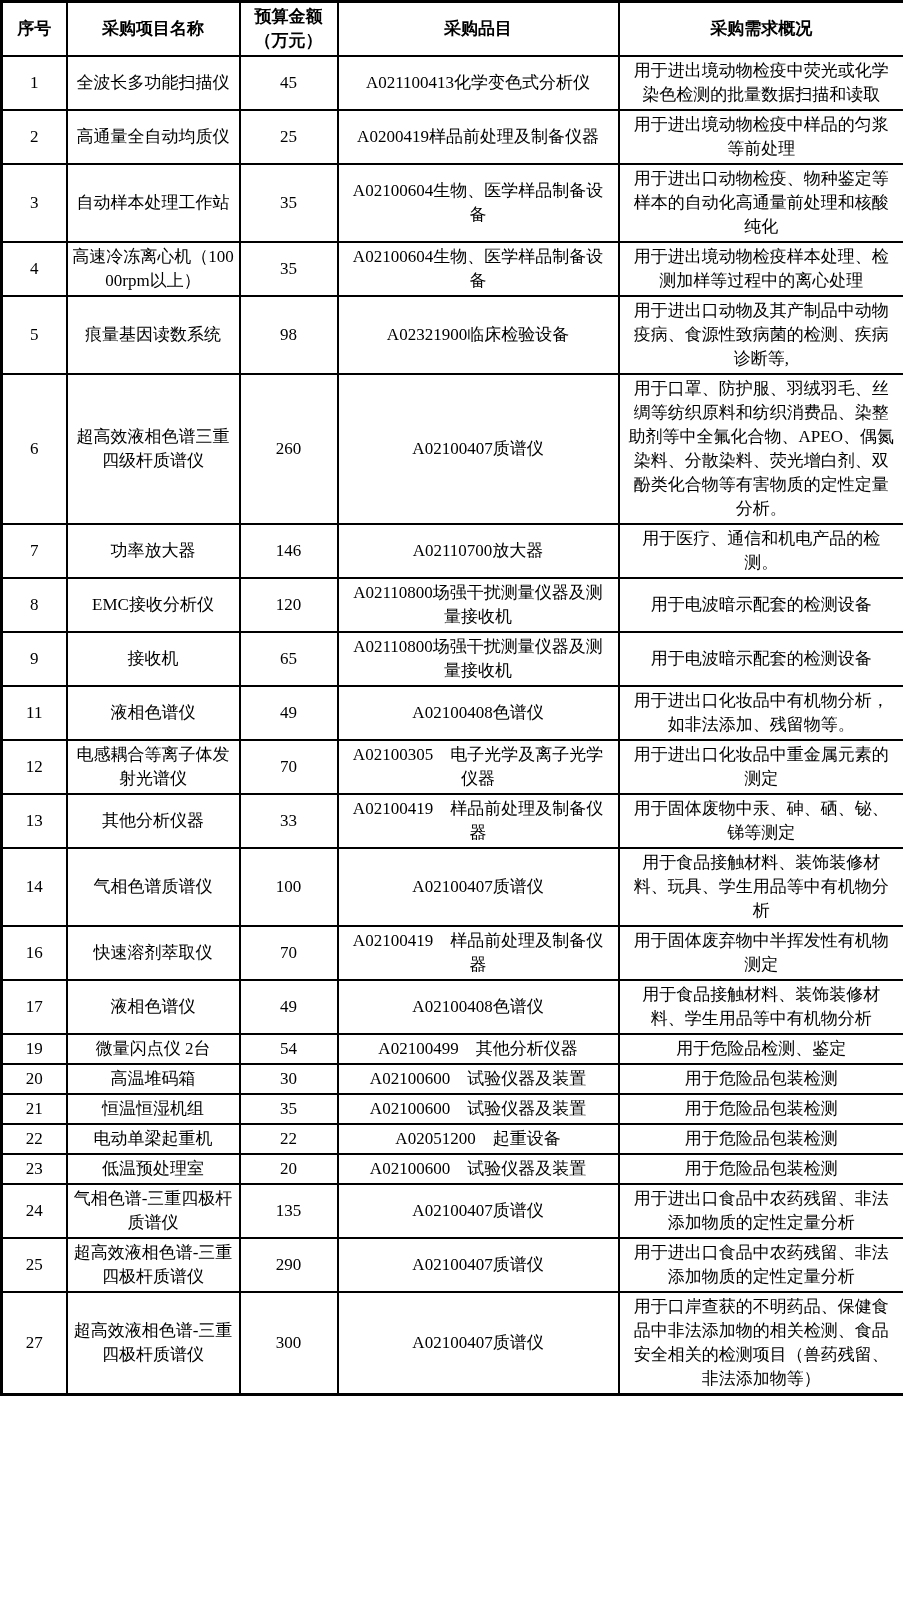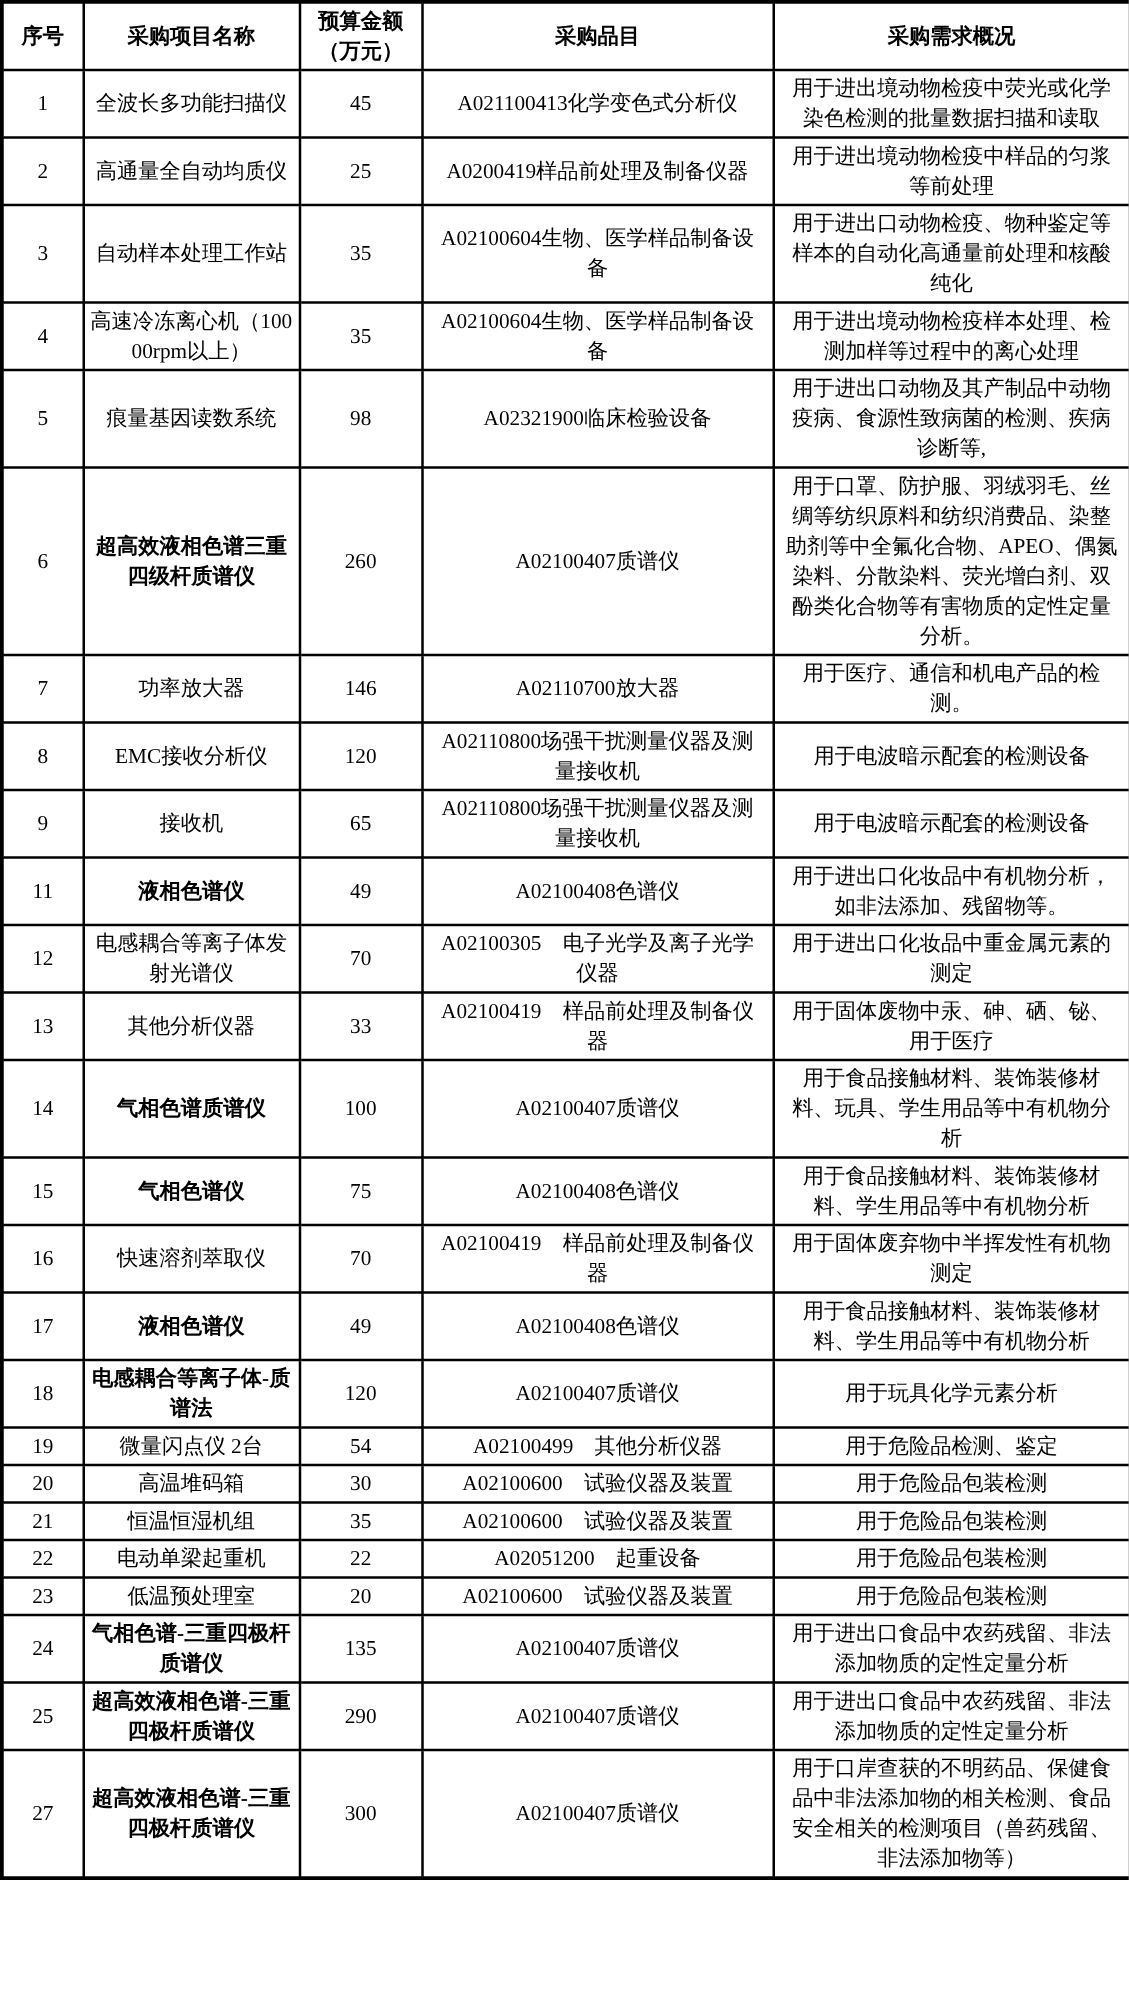--- a/index.html
+++ b/index.html
@@ -32,21 +32,21 @@
   .proc-table th {
     font-weight: bold;
     font-size: 17px;
     padding: 2px 2px;
   }
   
   .proc-table td.col-name { padding: 2px 4px; }
   .proc-table td.col-budget { padding: 2px 2px; }
   .proc-table td.col-item { padding: 2px 14px; }
   .proc-table td.col-req { padding: 2px 8px; }
-  .proc-table td.bold-name { font-weight: bold; }
+  .proc-table td.bold-name { font-weight: normal; }
 </style>
 </head>
 <body>
 
 <table class="proc-table">
   <colgroup>
     <col style="width:65px">
     <col style="width:173px">
     <col style="width:98px">
     <col style="width:281px">
@@ -137,58 +137,44 @@
         <td class="col-name">电感耦合等离子体发射光谱仪</td>
         <td class="col-budget">70</td>
         <td class="col-item">A02100305　电子光学及离子光学仪器</td>
         <td class="col-req">用于进出口化妆品中重金属元素的测定</td>
       </tr>
       <tr>
         <td class="col-seq">13</td>
         <td class="col-name">其他分析仪器</td>
         <td class="col-budget">33</td>
         <td class="col-item">A02100419　样品前处理及制备仪器</td>
-        <td class="col-req">用于固体废物中汞、砷、硒、铋、用于医疗</td>
+        <td class="col-req">用于固体废物中汞、砷、硒、铋、锑等测定</td>
       </tr>
       <tr>
         <td class="col-seq">14</td>
         <td class="col-name bold-name">气相色谱质谱仪</td>
         <td class="col-budget">100</td>
         <td class="col-item">A02100407质谱仪</td>
         <td class="col-req">用于食品接触材料、装饰装修材料、玩具、学生用品等中有机物分析</td>
-      </tr>
-      <tr>
-        <td class="col-seq">15</td>
-        <td class="col-name bold-name">气相色谱仪</td>
-        <td class="col-budget">75</td>
-        <td class="col-item">A02100408色谱仪</td>
-        <td class="col-req">用于食品接触材料、装饰装修材料、学生用品等中有机物分析</td>
       </tr>
       <tr>
         <td class="col-seq">16</td>
         <td class="col-name">快速溶剂萃取仪</td>
         <td class="col-budget">70</td>
         <td class="col-item">A02100419　样品前处理及制备仪器</td>
         <td class="col-req">用于固体废弃物中半挥发性有机物测定</td>
       </tr>
       <tr>
         <td class="col-seq">17</td>
         <td class="col-name bold-name">液相色谱仪</td>
         <td class="col-budget">49</td>
         <td class="col-item">A02100408色谱仪</td>
         <td class="col-req">用于食品接触材料、装饰装修材料、学生用品等中有机物分析</td>
       </tr>
       <tr>
-        <td class="col-seq">18</td>
-        <td class="col-name bold-name">电感耦合等离子体-质谱法</td>
-        <td class="col-budget">120</td>
-        <td class="col-item">A02100407质谱仪</td>
-        <td class="col-req">用于玩具化学元素分析</td>
-      </tr>
-      <tr>
         <td class="col-seq">19</td>
         <td class="col-name">微量闪点仪 2台</td>
         <td class="col-budget">54</td>
         <td class="col-item">A02100499　其他分析仪器</td>
         <td class="col-req">用于危险品检测、鉴定</td>
       </tr>
       <tr>
         <td class="col-seq">20</td>
         <td class="col-name">高温堆码箱</td>
         <td class="col-budget">30</td>

